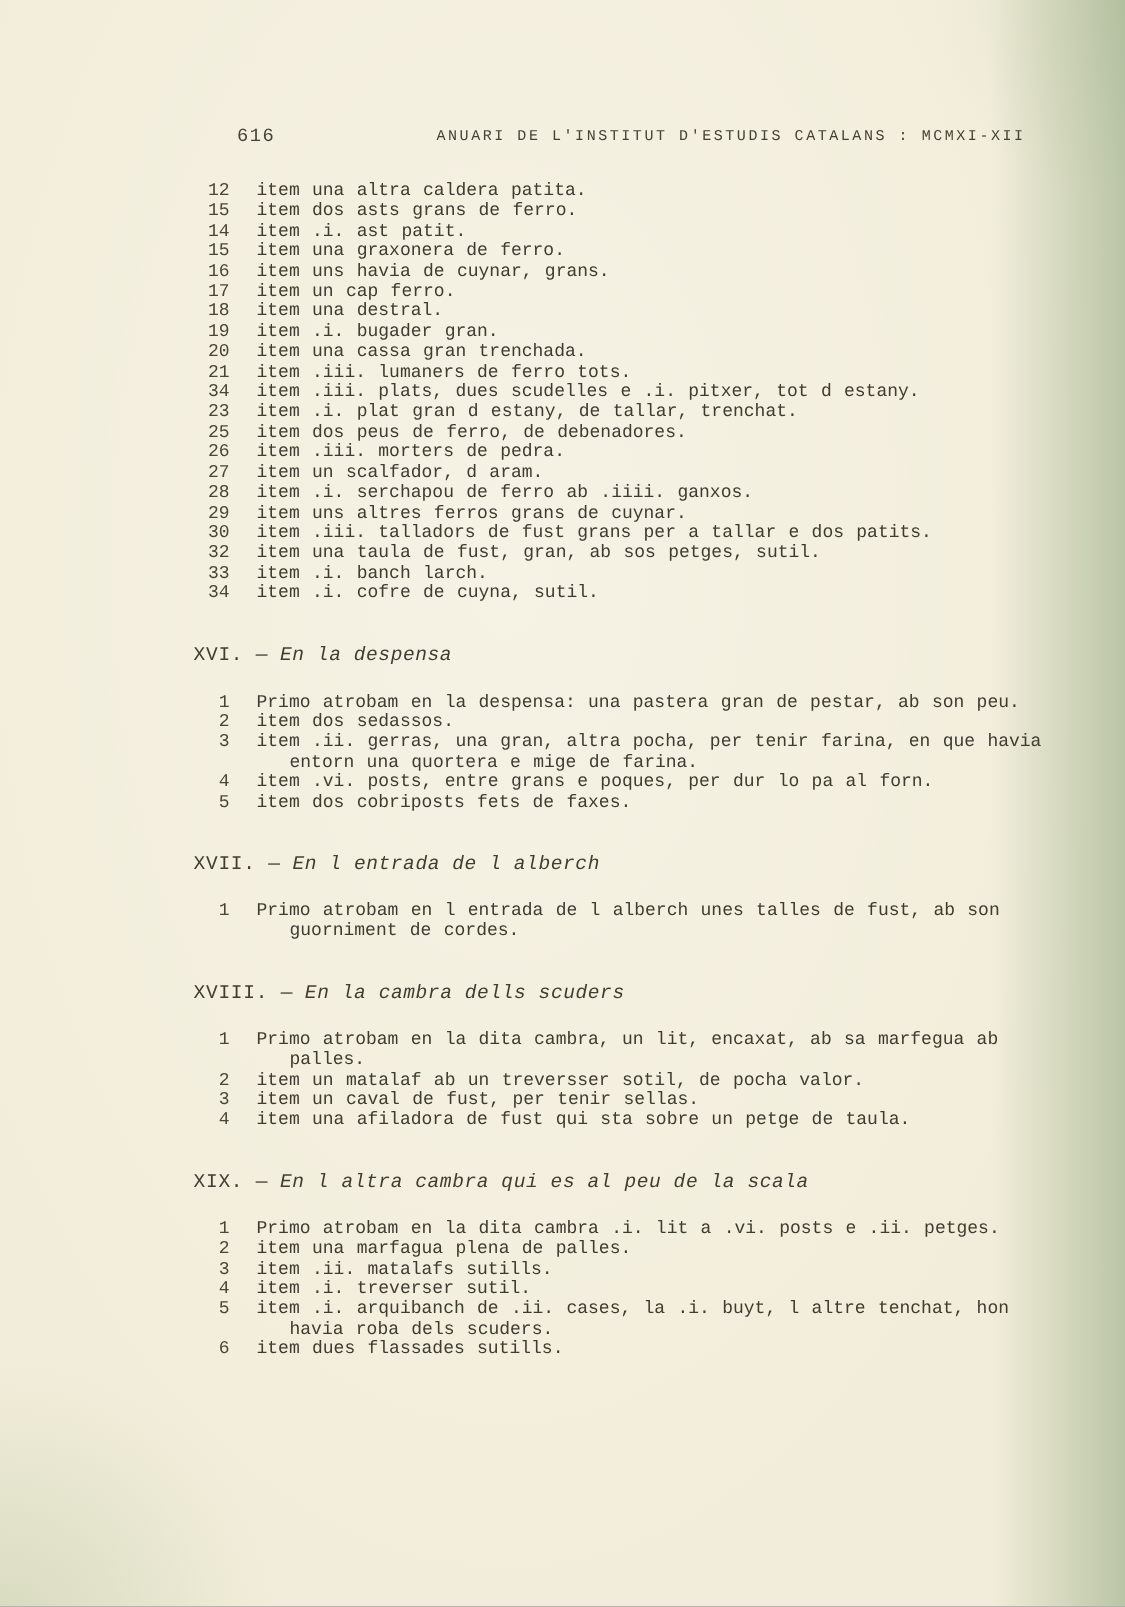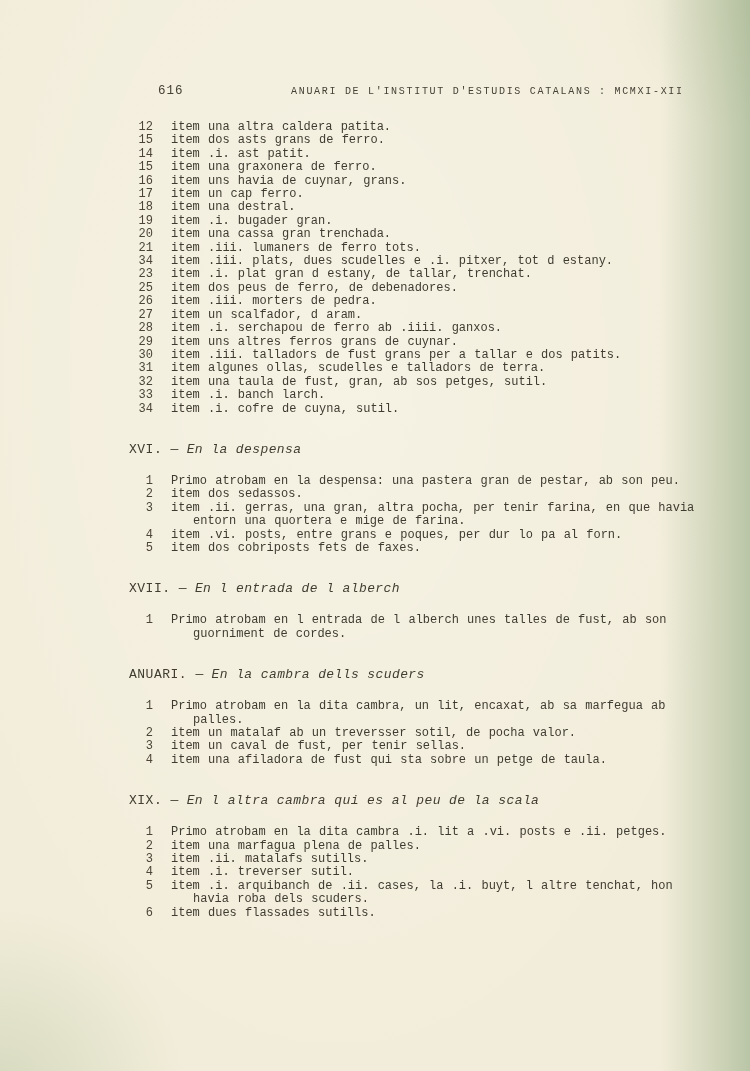--- a/index.html
+++ b/index.html
@@ -120,24 +120,20 @@
         </div>
       <div class="row">
           <span class="num">29</span>
           <span class="txt">item uns altres ferros grans de cuynar.</span>
         </div>
       <div class="row">
           <span class="num">30</span>
           <span class="txt">item .iii. talladors de fust grans per a tallar e dos patits.</span>
         </div>
       <div class="row">
-          <span class="num">31</span>
-          <span class="txt">item algunes ollas, scudelles e talladors de terra.</span>
-        </div>
-      <div class="row">
           <span class="num">32</span>
           <span class="txt">item una taula de fust, gran, ab sos petges, sutil.</span>
         </div>
       <div class="row">
           <span class="num">33</span>
           <span class="txt">item .i. banch larch.</span>
         </div>
       <div class="row">
           <span class="num">34</span>
           <span class="txt">item .i. cofre de cuyna, sutil.</span>
@@ -177,21 +173,21 @@
         <span class="sec-title">En l entrada de l alberch</span>
       </div>
       <div class="row">
           <span class="num">1</span>
           <span class="txt">Primo atrobam en l entrada de l alberch unes talles de fust, ab son guorniment de cordes.</span>
         </div>
     </section>
 
     <section>
       <div class="sec-head">
-        <span class="sec-num">ANUARI. —</span>
+        <span class="sec-num">XVIII. —</span>
         <span class="sec-title">En la cambra dells scuders</span>
       </div>
       <div class="row">
           <span class="num">1</span>
           <span class="txt">Primo atrobam en la dita cambra, un lit, encaxat, ab sa marfegua ab palles.</span>
         </div>
       <div class="row">
           <span class="num">2</span>
           <span class="txt">item un matalaf ab un treversser sotil, de pocha valor.</span>
         </div>

